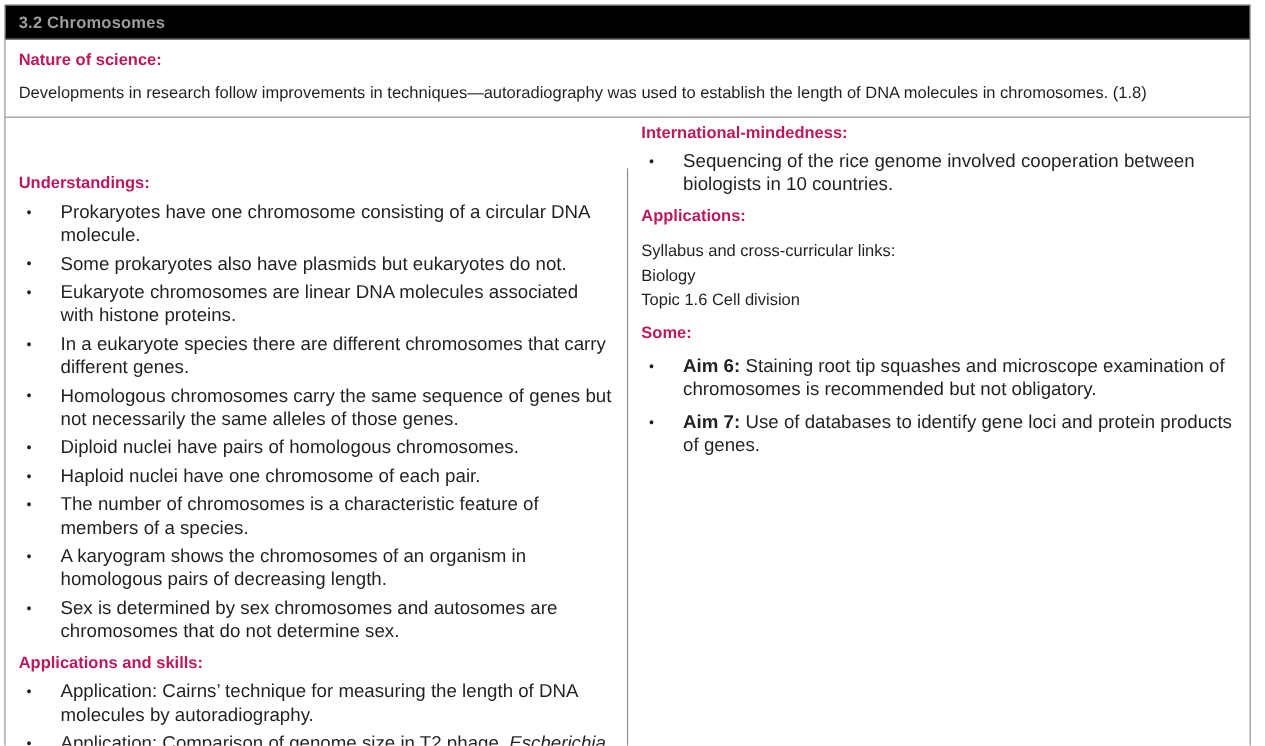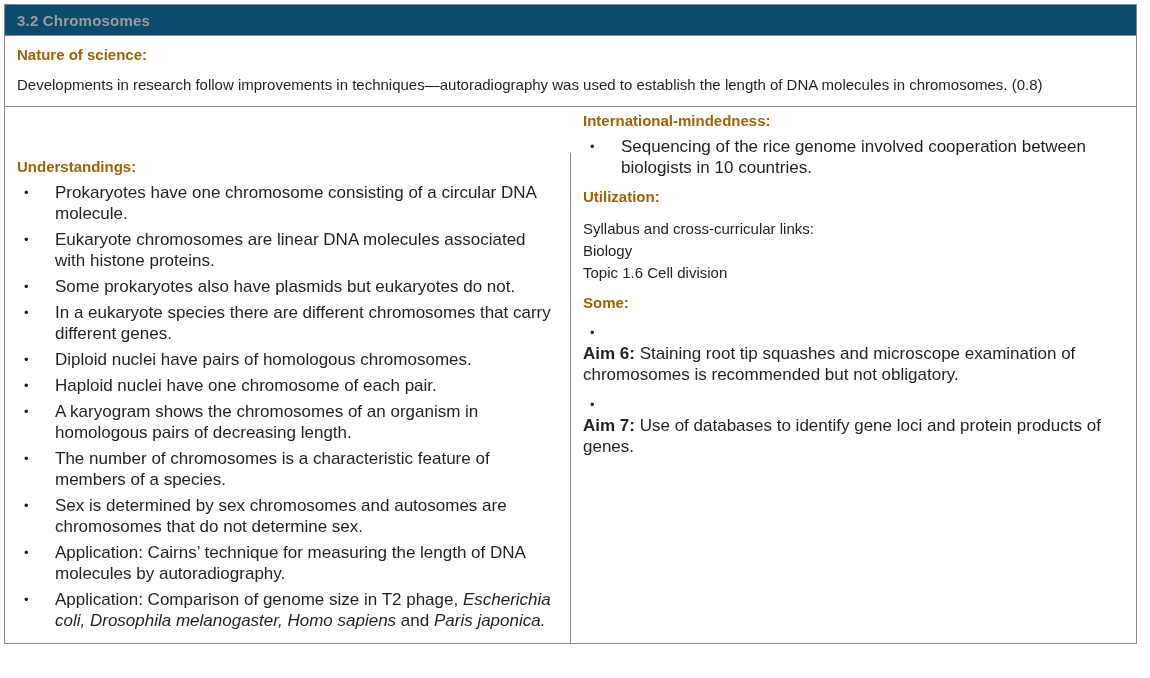--- a/index.html
+++ b/index.html
@@ -18,36 +18,36 @@
     position: absolute;
     left: 4px;
     top: 4px;
     width: 1133px;
     border: 1px solid #85878a;
     background: #ffffff;
     color: #231f20;
     box-sizing: border-box;
   }
   .title-bar {
-    background: #0c4a6e;
+    background: #000000;
     border-bottom: 1px solid #85878a;
     padding: 7px 12px 6px 12px;
     font-size: 15px;
     font-weight: bold;
     color: #9b9da0;
     letter-spacing: 0.2px;
   }
   .nos-row {
     border-bottom: 1px solid #85878a;
     padding: 8px 12px 11px 12px;
   }
   .sec-heading {
     font-size: 15px;
     font-weight: bold;
-    color: #a16207;
+    color: #be185d;
     line-height: 21px;
     margin: 8px 0 0 0;
   }
   .sec-heading.first {
     margin-top: 0;
   }
   .nos-text {
     font-size: 15px;
     line-height: 21px;
     margin-top: 9px;
@@ -92,102 +92,106 @@
   .plain-lines {
     font-size: 15px;
     line-height: 22px;
     margin-top: 11px;
   }
   .plain-lines div {
     display: block;
   }
   .aim-bullet {
     margin-top: 9px;
-    flex-direction: column;
   }
   i { font-style: italic; }
   b { font-weight: bold; }
 </style>
 </head>
 <body>
 
 <div class="page">
   <div class="doc-table">
 
     <div class="title-bar">
       <span>3.2 Chromosomes</span>
     </div>
 
     <div class="nos-row">
       <div class="sec-heading first">Nature of science:</div>
-      <div class="nos-text">Developments in research follow improvements in techniques—autoradiography was used to establish the length of DNA molecules in chromosomes. (0.8)</div>
+      <div class="nos-text">Developments in research follow improvements in techniques—autoradiography was used to establish the length of DNA molecules in chromosomes. (1.8)</div>
     </div>
 
     <div class="cols">
 
       <div class="col left">
         <div class="sec-heading first">Understandings:</div>
 
         <div class="bullet-item">
           <span class="dot"></span>
           <span class="btxt">Prokaryotes have one chromosome consisting of a circular DNA molecule.</span>
         </div>
         <div class="bullet-item">
           <span class="dot"></span>
+          <span class="btxt">Some prokaryotes also have plasmids but eukaryotes do not.</span>
+        </div>
+        <div class="bullet-item">
+          <span class="dot"></span>
           <span class="btxt">Eukaryote chromosomes are linear DNA molecules associated with histone proteins.</span>
         </div>
         <div class="bullet-item">
           <span class="dot"></span>
-          <span class="btxt">Some prokaryotes also have plasmids but eukaryotes do not.</span>
-        </div>
-        <div class="bullet-item">
-          <span class="dot"></span>
           <span class="btxt">In a eukaryote species there are different chromosomes that carry different genes.</span>
         </div>
         <div class="bullet-item">
           <span class="dot"></span>
+          <span class="btxt">Homologous chromosomes carry the same sequence of genes but not necessarily the same alleles of those genes.</span>
+        </div>
+        <div class="bullet-item">
+          <span class="dot"></span>
           <span class="btxt">Diploid nuclei have pairs of homologous chromosomes.</span>
         </div>
         <div class="bullet-item">
           <span class="dot"></span>
           <span class="btxt">Haploid nuclei have one chromosome of each pair.</span>
         </div>
         <div class="bullet-item">
           <span class="dot"></span>
+          <span class="btxt">The number of chromosomes is a characteristic feature of members of a species.</span>
+        </div>
+        <div class="bullet-item">
+          <span class="dot"></span>
           <span class="btxt">A karyogram shows the chromosomes of an organism in homologous pairs of decreasing length.</span>
         </div>
         <div class="bullet-item">
           <span class="dot"></span>
-          <span class="btxt">The number of chromosomes is a characteristic feature of members of a species.</span>
-        </div>
-        <div class="bullet-item">
-          <span class="dot"></span>
           <span class="btxt">Sex is determined by sex chromosomes and autosomes are chromosomes that do not determine sex.</span>
         </div>
 
+        <div class="sec-heading">Applications and skills:</div>
 
         <div class="bullet-item">
           <span class="dot"></span>
           <span class="btxt">Application: Cairns’ technique for measuring the length of DNA molecules by autoradiography.</span>
         </div>
         <div class="bullet-item">
           <span class="dot"></span>
           <span class="btxt"><span>Application: Comparison of genome size in T2 phage, </span><i>Escherichia coli, Drosophila melanogaster, Homo sapiens</i><span> and </span><i>Paris japonica.</i></span>
         </div>
       </div>
 
       <div class="col right">
         <div class="sec-heading first">International-mindedness:</div>
 
         <div class="bullet-item">
           <span class="dot"></span>
           <span class="btxt">Sequencing of the rice genome involved cooperation between biologists in 10 countries.</span>
         </div>
 
-        <div class="sec-heading">Utilization:</div>
+        <div class="sec-heading">Applications:</div>
 
         <div class="plain-lines">
           <div>Syllabus and cross-curricular links:</div>
           <div>Biology</div>
           <div>Topic 1.6 Cell division</div>
         </div>
 
         <div class="sec-heading">Some:</div>
 
         <div class="bullet-item aim-bullet">

